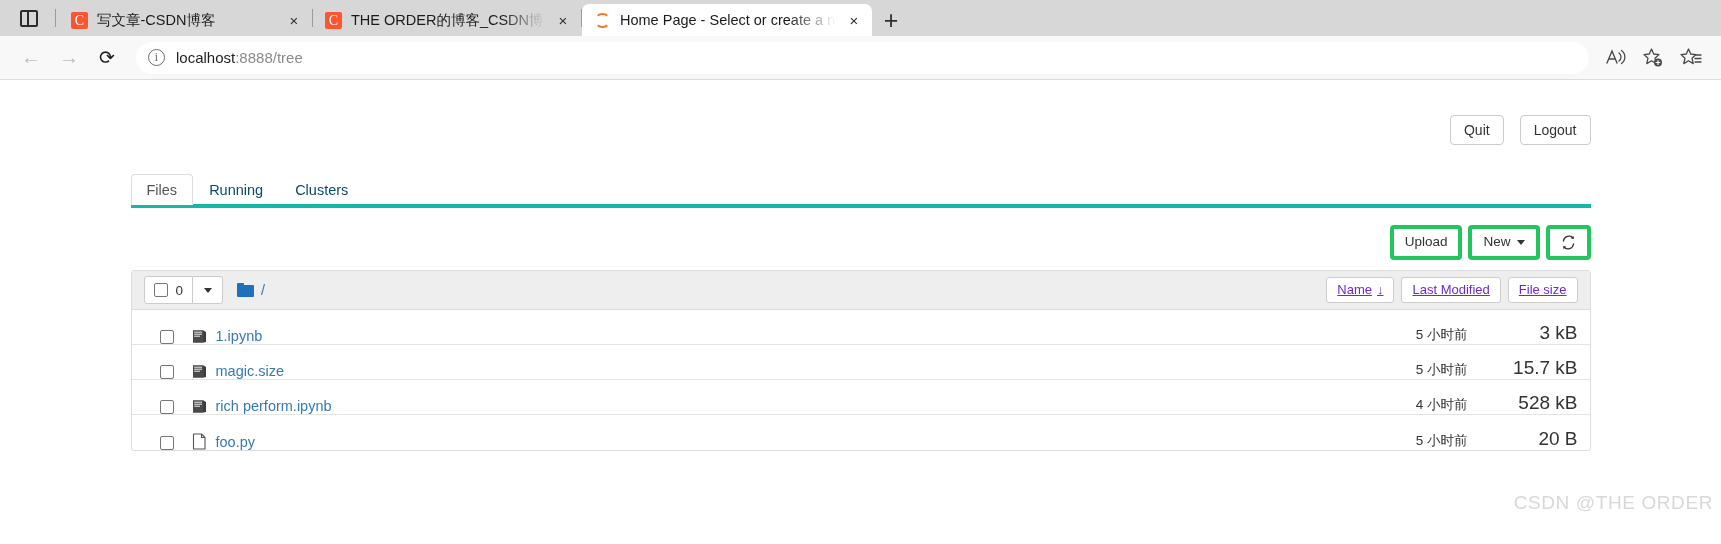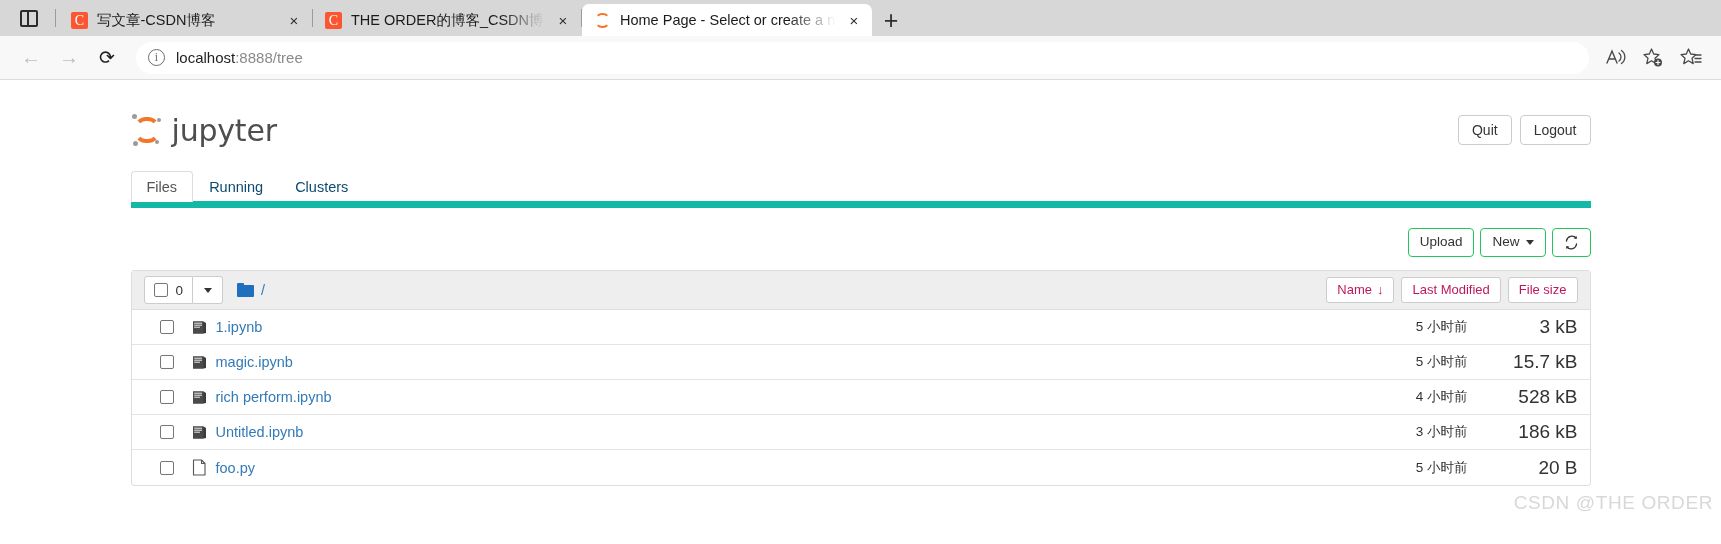--- a/index.html
+++ b/index.html
@@ -102,42 +102,42 @@
   .logo-mark .c-arc { position: absolute; left: 3px; width: 26px; height: 12px; }
   .logo-mark .c-arc.top { top: 4px; border: 4px solid #f37726; border-bottom: none; border-radius: 16px 16px 0 0; border-color:#f37726 transparent transparent transparent; }
   .logo-mark .c-arc.bot { bottom: 4px; border: 4px solid #f37726; border-top: none; border-radius: 0 0 16px 16px; border-color: transparent transparent #f37726 transparent; }
   .logo-mark .dot { position: absolute; width: 5px; height: 5px; border-radius: 50%; background: #9b9b9b; }
   .logo-mark .dot.d1 { left: 1px; top: 1px; }
   .logo-mark .dot.d2 { right: 2px; top: 5px; width:4px; height:4px; }
   .logo-mark .dot.d3 { left: 2px; bottom: 1px; }
   .logo-mark .dot.d4 { right: 4px; bottom: 3px; width:4px; height:4px; }
   .logo-word { font-size: 30px; color: #4e4e4e; font-family: "DejaVu Sans", sans-serif; font-weight: 400; letter-spacing: -0.2px; }
 
-  .header-btns { margin-left: auto; display: flex; gap: 8px; justify-content: flex-end; }
+  .header-btns { margin-left: auto; display: flex; gap: 16px; justify-content: flex-end; }
   .btn {
     border: 1px solid #cccccc; background: #fff; border-radius: 4px;
     font-size: 14px; color: #333; padding: 7px 13px; line-height: 1;
     font-family: "Liberation Sans", sans-serif; white-space: nowrap;
   }
 
   .tabs {
-    display: flex; align-items: flex-end; border-bottom: 7px solid #14b8a6;
+    display: flex; align-items: flex-end; border-bottom: 4px solid #14b8a6;
     margin-top: 16px; height: 34px; padding-left: 0;
   }
   .ntab {
     font-size: 14.5px; padding: 8px 15px 7px; line-height: 1;
     border: 1px solid transparent; border-radius: 4px 4px 0 0;
     color: #0c4a6e; margin-bottom: -1px;
   }
   .ntab.active { color: #555; background:#fff; border-color: #dddddd #dddddd #ffffff; }
 
   .actionrow { display: flex; align-items: center; margin-top: 18px; height: 32px; }
   .action-text { font-size: 14.5px; color: #333; }
   .action-btns { margin-left: auto; display: flex; gap: 6px; }
-  .btn-sm { border: 1px solid #22c55e; background:#fff; border-radius: 4px; font-size: 13.5px; color: #333; padding: 6px 11px; line-height: 1.1; display:flex; align-items:center; gap:6px;}
+  .btn-sm { border: 4px solid #22c55e; background:#fff; border-radius: 4px; font-size: 13.5px; color: #333; padding: 6px 11px; line-height: 1.1; display:flex; align-items:center; gap:6px;}
   .caret { width: 0; height: 0; border-left: 4px solid transparent; border-right: 4px solid transparent; border-top: 5px solid #333; display:inline-block; }
   .refresh-ico { width: 15px; height: 15px; color: #333; display:flex; align-items:center; justify-content:center; }
 
   .filelist { margin-top: 12px; border: 1px solid #dddddd; border-radius: 3px; }
   .fl-head {
     background: #eeeeee; border-bottom: 1px solid #dddddd;
     display: flex; align-items: center; height: 39px; padding: 0 12px;
   }
   .chk {
     width: 14px; height: 14px; border: 1px solid #767676; border-radius: 2px;
@@ -151,24 +151,24 @@
   .selcount { font-size: 13.5px; color: #333; }
   .seldrop {
     border: 1px solid #cccccc; border-left: none; background: #fff; border-radius: 0 3px 3px 0;
     display: flex; align-items: center; justify-content: center; width: 30px; height: 28px;
   }
   .folder-ico { width: 17px; height: 14px; margin-left: 14px; position: relative; flex:0 0 17px;}
   .folder-ico .tabf { position:absolute; left:0; top:0; width:7px; height:3px; background:#1f6fbf; border-radius:1px 1px 0 0;}
   .folder-ico .body { position:absolute; left:0; top:2px; width:17px; height:12px; background:#1f6fbf; border-radius:1px;}
   .breadcrumb { font-size: 14.5px; color: #337ab7; margin-left: 7px; }
   .sortbtns { margin-left: auto; display: flex; gap: 7px; }
-  .sortbtn { border: 1px solid #cccccc; background: #fff; border-radius: 3px; font-size: 13px; color: #be185d; padding: 5px 10px; line-height: 1.15; display:flex; align-items:center; gap:5px;}
+  .sortbtn { border: 1px solid #cccccc; background: #fff; border-radius: 3px; font-size: 13px; color: #6d28d9; padding: 5px 10px; line-height: 1.15; display:flex; align-items:center; gap:5px;text-decoration:underline;}
 
   .fl-row {
-    display: flex; align-items: center; height: 35px;
+    display: flex; align-items: flex-end; height: 35px;
     border-bottom: 1px solid #e4e4e4; padding: 0 12px; font-size: 14.5px;
   }
   .fl-row:last-child { border-bottom: none; }
   .fl-row .chk { margin-left: 16px; }
   .ftype { width: 19px; margin-left: 16px; flex: 0 0 19px; display:flex; align-items:center; justify-content:center;}
   .fname { color: #337ab7; margin-left: 7px; }
   .fmod { margin-left: auto; color: #333; font-size: 13.5px; text-align: right; width: 150px; }
   .fsize { color: #333; font-size: 19px; text-align: right; width: 110px; }
 
   .watermark {
@@ -244,31 +244,20 @@
             <path d="M15 8 H21 M15 11.5 H21 M15 15 H21" stroke="#4a4a4a" stroke-width="1.3" stroke-linecap="round"></path>
           </svg>
       </div>
     </div>
   </div>
 
   <div class="page">
     <div class="container">
 
       <div class="jheader">
-        <div class="logo">
-          <span class="logo-mark">
-            <span class="c-arc top"></span>
-              <span class="c-arc bot"></span>
-            <span class="dot d1"></span>
-              <span class="dot d2"></span>
-            <span class="dot d3"></span>
-              <span class="dot d4"></span>
-          </span>
-          <span class="logo-word">jupyter</span>
-        </div>
         <div class="header-btns">
           <button class="btn">Quit</button>
           <button class="btn">Logout</button>
         </div>
       </div>
 
       <div class="tabs">
         <div class="ntab active">Files</div>
         <div class="ntab">Running</div>
         <div class="ntab">Clusters</div>
@@ -338,53 +327,40 @@
             </div>
             <div class="fl-row">
               <span class="chk"></span>
               <span class="ftype">
                 <svg width="17" height="15" viewBox="0 0 17 15">
                   <path d="M2 1.5 H12.5 L15 3 V13 L12.5 13.5 H2 Z" fill="#3b3b3b"></path>
                   <path d="M2 1.5 H12.5 V13.5 H2 Z" fill="#4a4a4a"></path>
                   <path d="M3.2 3.2 H11 M3.2 5.2 H11 M3.2 7.2 H9" stroke="#fff" stroke-width="0.9"></path>
                 </svg>
               </span>
-              <span class="fname">magic.ipynb</span>
+              <span class="fname">magic.size</span>
               <span class="fmod">5 小时前</span>
               <span class="fsize">15.7 kB</span>
             </div>
             <div class="fl-row">
               <span class="chk"></span>
               <span class="ftype">
                 <svg width="17" height="15" viewBox="0 0 17 15">
                   <path d="M2 1.5 H12.5 L15 3 V13 L12.5 13.5 H2 Z" fill="#3b3b3b"></path>
                   <path d="M2 1.5 H12.5 V13.5 H2 Z" fill="#4a4a4a"></path>
                   <path d="M3.2 3.2 H11 M3.2 5.2 H11 M3.2 7.2 H9" stroke="#fff" stroke-width="0.9"></path>
                 </svg>
               </span>
               <span class="fname">rich perform.ipynb</span>
               <span class="fmod">4 小时前</span>
               <span class="fsize">528 kB</span>
             </div>
             <div class="fl-row">
               <span class="chk"></span>
               <span class="ftype">
-                <svg width="17" height="15" viewBox="0 0 17 15">
-                  <path d="M2 1.5 H12.5 L15 3 V13 L12.5 13.5 H2 Z" fill="#3b3b3b"></path>
-                  <path d="M2 1.5 H12.5 V13.5 H2 Z" fill="#4a4a4a"></path>
-                  <path d="M3.2 3.2 H11 M3.2 5.2 H11 M3.2 7.2 H9" stroke="#fff" stroke-width="0.9"></path>
-                </svg>
-              </span>
-              <span class="fname">Untitled.ipynb</span>
-              <span class="fmod">3 小时前</span>
-              <span class="fsize">186 kB</span>
-            </div>
-            <div class="fl-row">
-              <span class="chk"></span>
-              <span class="ftype">
                 <svg width="15" height="17" viewBox="0 0 15 17">
                   <path d="M1.5 1 H9.5 L13 4.5 V16 H1.5 Z" fill="#fff" stroke="#555" stroke-width="1.1" stroke-linejoin="round"></path>
                   <path d="M9.5 1 V4.5 H13" fill="none" stroke="#555" stroke-width="1.1" stroke-linejoin="round"></path>
                 </svg>
               </span>
               <span class="fname">foo.py</span>
               <span class="fmod">5 小时前</span>
               <span class="fsize">20 B</span>
             </div>
           </div>

